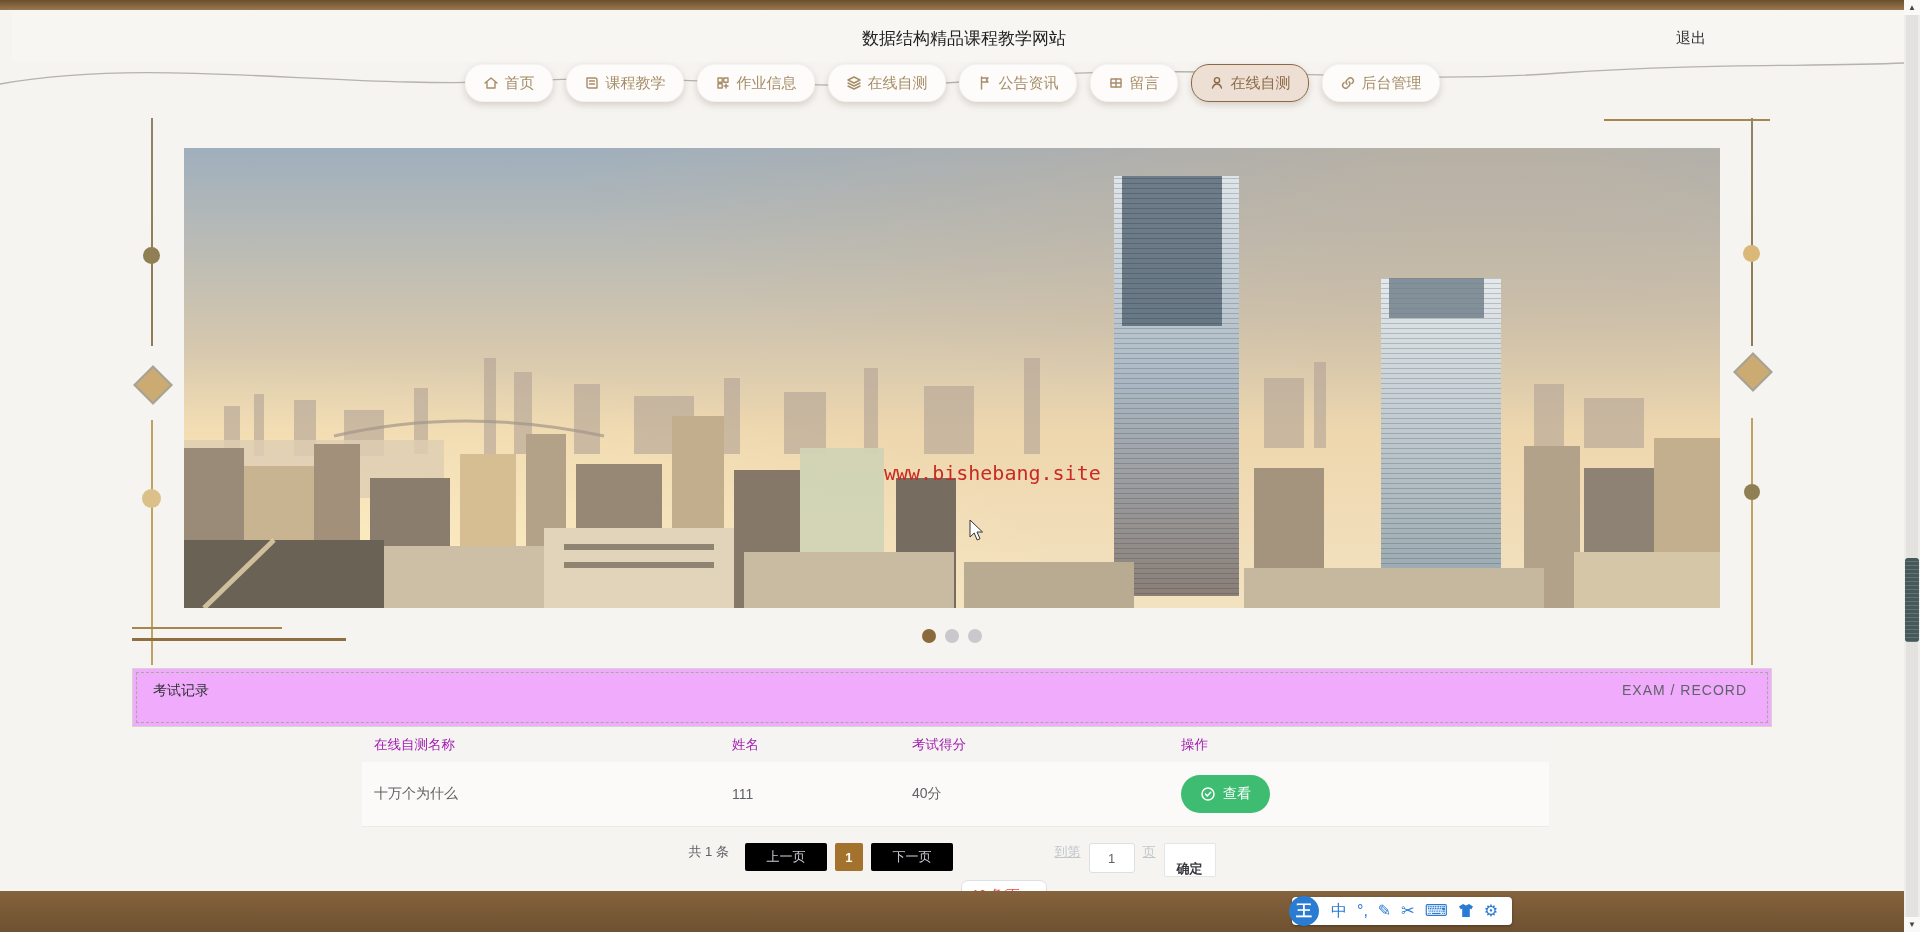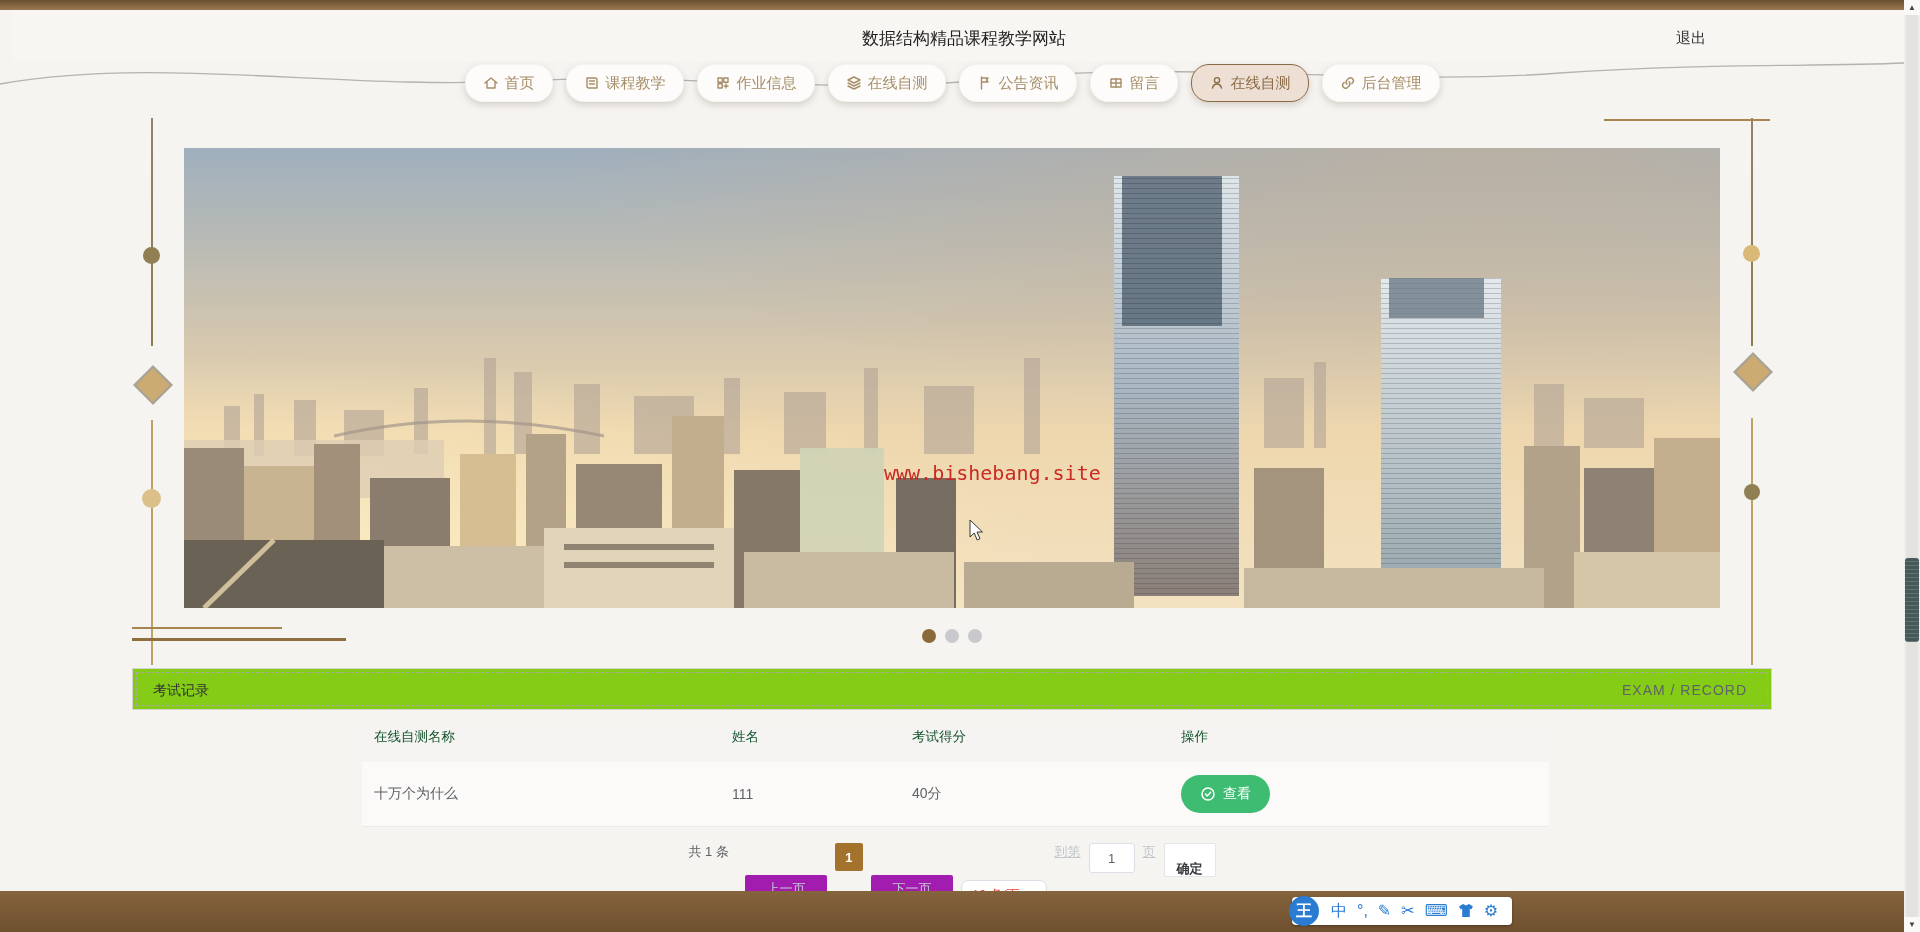--- a/index.html
+++ b/index.html
@@ -26,41 +26,41 @@
   
   .deco{position:absolute;pointer-events:none;}
   .v-line{width:2px;}
   .bead{border-radius:50%;}
   .diamond{transform:rotate(45deg);}
   
   .dots{position:absolute;left:0;top:629px;width:1904px;display:flex;justify-content:center;gap:9px;}
   .dot{width:14px;height:14px;border-radius:50%;background:#c9c8cc;cursor:pointer;}
   .dot.active{background:#8a6a3a;}
   
-  .exam-box{position:absolute;left:132px;top:668px;width:1640px;height:42px;background:#84cc16;
+  .exam-box{position:absolute;left:132px;top:668px;width:1640px;height:59px;background:#f0abfc;
             border:1px solid #d6d4d1;box-sizing:border-box;}
   .exam-box::before{content:"";position:absolute;inset:3px;border:1px dashed #a9a7a4;pointer-events:none;}
   .exam-title{position:absolute;left:20px;top:13px;font-size:14px;color:#303133;}
   .exam-sub{position:absolute;right:24px;top:13px;font-size:14px;color:#5f6368;letter-spacing:1px;}
   
   .table{position:absolute;left:362px;top:728px;width:1187px;font-size:14px;}
-  .thead{display:flex;height:34px;align-items:flex-start;background:#f5f4f2;color:#14532d;font-size:13.5px;}
+  .thead{display:flex;height:34px;align-items:center;background:#f5f4f2;color:#a21caf;font-size:13.5px;}
   .tr{display:flex;height:64px;align-items:center;color:#5f6266;background:#fbfaf8;
       border-bottom:1px solid #edebe8;}
   .c1{width:370px;padding-left:12px;box-sizing:border-box;}
   .c2{width:180px;} .c3{width:269px;} .c4{flex:1;}
   .btn-view{display:inline-flex;align-items:center;gap:7px;height:38px;padding:0 19px;border-radius:19px;
             background:#3dbc72;color:#fff;font-size:14px;border:none;cursor:pointer;}
   .btn-view svg{stroke:#fff;fill:none;stroke-width:1.5;stroke-linecap:round;stroke-linejoin:round;}
   
   .pager{position:absolute;left:0;top:843px;width:1904px;display:flex;justify-content:center;
          align-items:flex-start;gap:8px;font-size:13px;color:#5f6266;}
   .pg-total{margin-right:8px;}
   .pg-btn{height:28px;min-width:62px;padding:0 10px;display:flex;align-items:center;justify-content:center;
-          background:#a21caf;color:#c6cad1;border-radius:2px;cursor:pointer;margin-top:32px;}
+          background:#000000;color:#c6cad1;border-radius:2px;cursor:pointer;}
   .pg-num{height:28px;width:28px;background:#a3722c;color:#fff;display:flex;align-items:center;
           justify-content:center;border-radius:2px;font-weight:bold;cursor:pointer;}
   .pg-size{position:relative;height:28px;line-height:27px;border:1px solid #dcdfe6;border-radius:7px;
            background:#fff;padding:0 26px 0 10px;color:#ef4444;cursor:pointer;margin-top:37px;}
   .pg-size::after{content:"";position:absolute;right:9px;top:11px;border:4px solid transparent;
                   border-top:5px solid #7d838b;}
   .pg-goto{color:#c2c6cc;text-decoration:underline;}
   .pg-input{width:40px;height:26px;border:1px solid #dcdfe6;border-radius:3px;text-align:center;
             color:#5f6266;background:#fff;font-size:13px;}
   .pg-ok{height:28px;padding:16px 12px;border:1px solid #e3e5e9;background:#fff;font-weight:bold;

